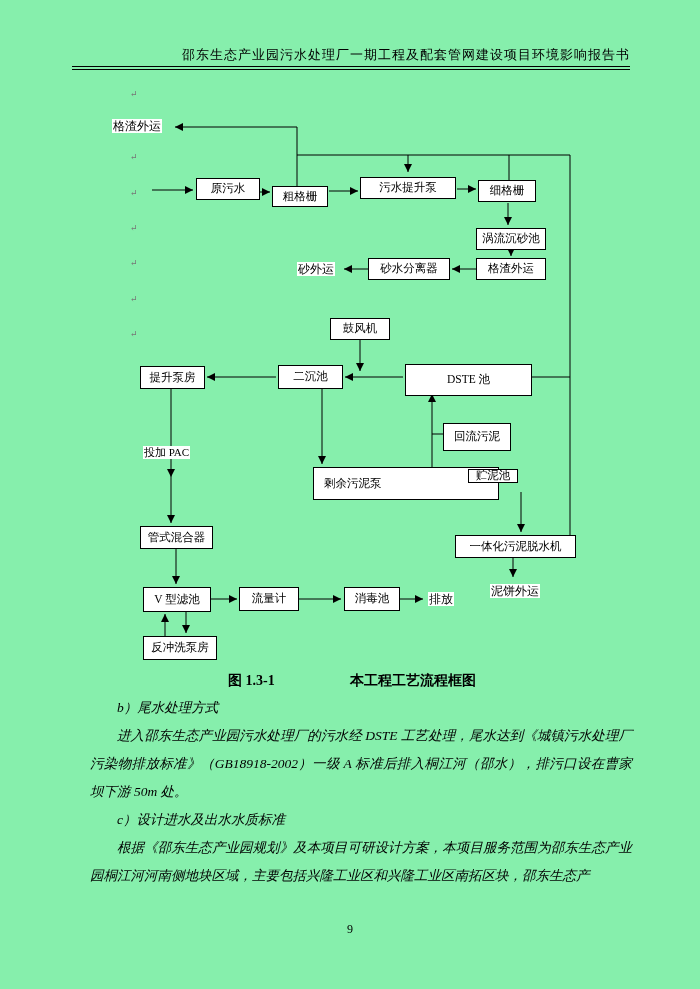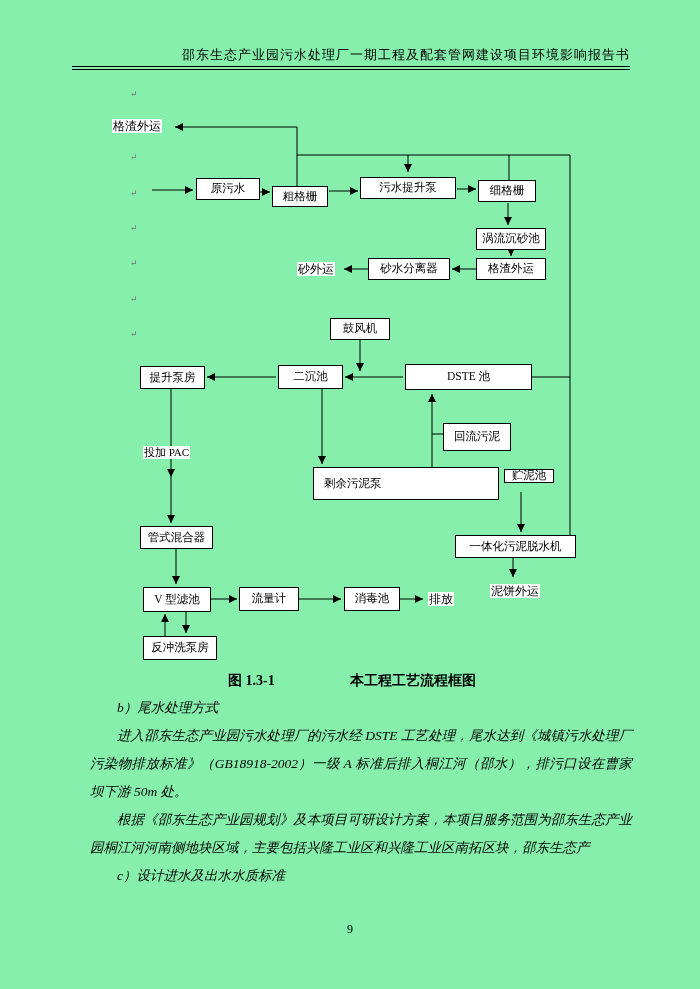--- a/index.html
+++ b/index.html
@@ -92,45 +92,45 @@
     </svg>
 
     <div class="box" style="left:196px;top:178px;width:64px;height:22px">原污水</div>
     <div class="box" style="left:272px;top:186px;width:56px;height:21px">粗格栅</div>
     <div class="box" style="left:360px;top:177px;width:96px;height:22px">污水提升泵</div>
     <div class="box" style="left:478px;top:180px;width:58px;height:22px">细格栅</div>
     <div class="box" style="left:476px;top:228px;width:70px;height:22px">涡流沉砂池</div>
     <div class="box" style="left:476px;top:258px;width:70px;height:22px">格渣外运</div>
     <div class="box" style="left:368px;top:258px;width:82px;height:22px">砂水分离器</div>
     <div class="box" style="left:330px;top:318px;width:60px;height:22px">鼓风机</div>
-    <div class="box" style="left:405px;top:364px;width:127px;height:26px">DSTE 池</div>
+    <div class="box" style="left:405px;top:364px;width:127px;height:32px">DSTE 池</div>
     <div class="box" style="left:278px;top:365px;width:65px;height:24px">二沉池</div>
     <div class="box" style="left:140px;top:366px;width:65px;height:23px">提升泵房</div>
     <div class="box" style="left:443px;top:423px;width:68px;height:28px">回流污泥</div>
     <div class="box left-text" style="left:313px;top:467px;width:186px;height:33px">剩余污泥泵</div>
-    <div class="box" style="left:504px;top:469px;width:50px;height:14px">贮泥池</div>
+    <div class="box" style="left:468px;top:469px;width:50px;height:14px">贮泥池</div>
     <div class="box" style="left:455px;top:535px;width:121px;height:23px">一体化污泥脱水机</div>
     <div class="box" style="left:140px;top:526px;width:73px;height:23px">管式混合器</div>
     <div class="box" style="left:143px;top:587px;width:68px;height:25px">V 型滤池</div>
     <div class="box" style="left:239px;top:587px;width:60px;height:24px">流量计</div>
     <div class="box" style="left:344px;top:587px;width:56px;height:24px">消毒池</div>
     <div class="box" style="left:143px;top:636px;width:74px;height:24px">反冲洗泵房</div>
 
     <span class="flabel" style="left:112px;top:119px">格渣外运</span>
     <span class="flabel" style="left:297px;top:262px">砂外运</span>
     <span class="flabel" style="left:143px;top:446px;font-size:11px">投加 PAC</span>
     <span class="flabel" style="left:428px;top:592px">排放</span>
     <span class="flabel" style="left:490px;top:584px">泥饼外运</span>
 
     <span class="caption" style="left:228px">图 1.3-1</span>
     <span class="caption" style="left:350px">本工程工艺流程框图</span>
   </div>
 
   <div class="bodytext">
     <p>b）尾水处理方式</p>
     <p>进入邵东生态产业园污水处理厂的污水经 DSTE 工艺处理，尾水达到《城镇污水处理厂污染物排放标准》（GB18918-2002）一级 A 标准后排入桐江河（邵水），排污口设在曹家坝下游 50m 处。</p>
+    <p>c）设计进水及出水水质标准</p>
     <p>根据《邵东生态产业园规划》及本项目可研设计方案，本项目服务范围为邵东生态产业园桐江河河南侧地块区域，主要包括兴隆工业区和兴隆工业区南拓区块，邵东生态产</p>
-    <p>c）设计进水及出水水质标准</p>
   </div>
 
   <div class="pagenum">9</div>
 
 </div>
 
 </body></html>

